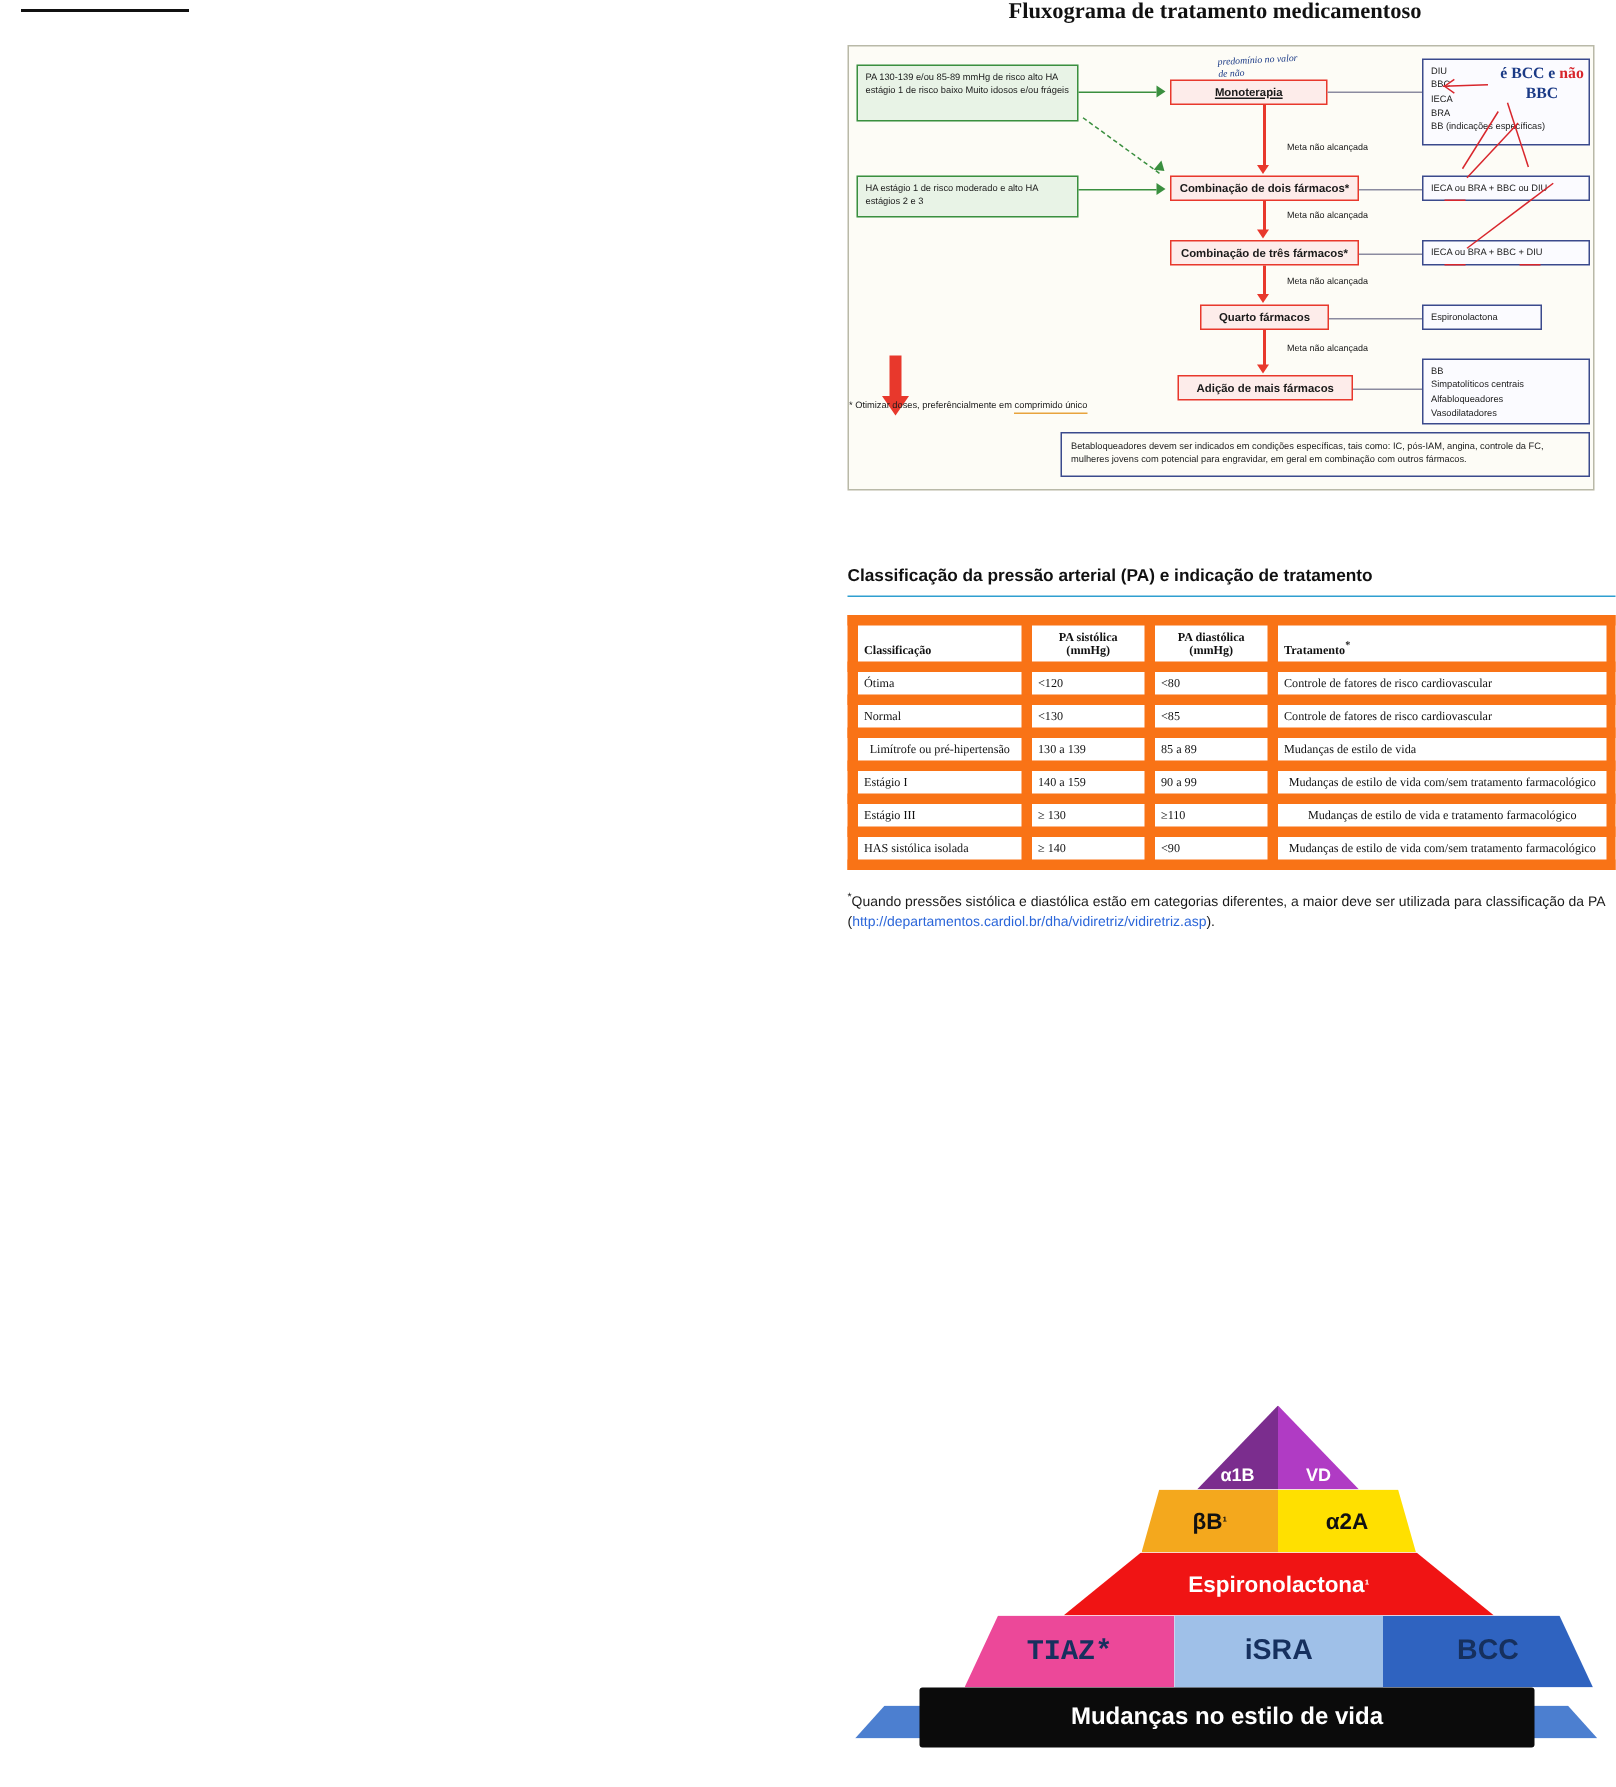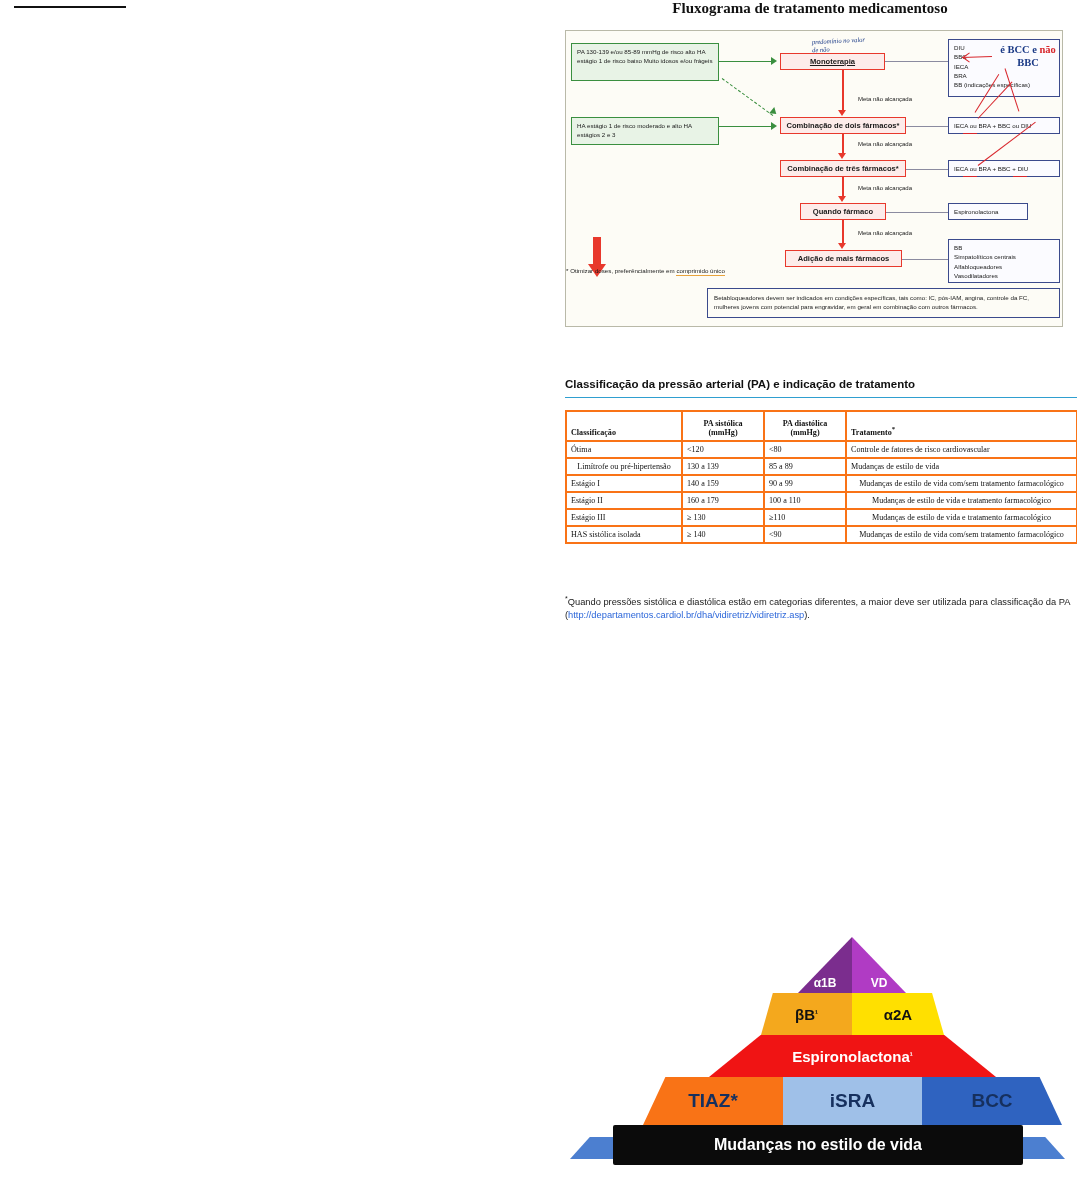--- a/index.html
+++ b/index.html
@@ -223,21 +223,21 @@
   table.pa {
     position: absolute;
     left: 565px; top: 410px;
     width: 513px;
     border-collapse: collapse;
     font-family: "Liberation Serif", serif;
     font-size: 8.1px;
     color: #111;
   }
   table.pa th, table.pa td {
-    border: 2px solid #f97316;
+    border: 7px solid #f97316;
     padding: 3px 4px;
     vertical-align: middle;
   }
   table.pa thead th {
     font-weight: bold;
     vertical-align: bottom;
     height: 30px;
   }
   table.pa th.ch-cls { width: 116px; text-align: left; }
   table.pa th.ch-sys { width: 82px; text-align: center; }
@@ -314,21 +314,21 @@
     clip-path: polygon(18% 0, 82% 0, 100% 100%, 0 100%);
   }
 
   
   .t4 { left: 78px; top: 162px; width: 419px; height: 48px; }
   .t4 .seg {
     position: absolute; top: 0; height: 48px;
     display: flex; align-items: center; justify-content: center;
     font-size: 19px; color: #16305e; font-weight: bold;
   }
-  .t4 .s1 { left: 0;    width: 140px; background: #f97316; clip-path: polygon(16% 0, 100% 0, 100% 100%, 0 100%); }
+  .t4 .s1 { left: 0;    width: 140px; background: #ec4899; clip-path: polygon(16% 0, 100% 0, 100% 100%, 0 100%); font-family: Liberation Mono, monospace; }
   .t4 .s2 { left: 140px; width: 139px; background: #9fc0e8; }
   .t4 .s3 { left: 279px; width: 140px; background: #2f63c0; clip-path: polygon(0 0, 84% 0, 100% 100%, 0 100%); }
 
   
   .t5 {
     left: 48px; top: 210px; width: 410px; height: 40px;
     background: #0b0b0b; color: #ffffff; font-size: 16px;
     border-radius: 2px;
   }
   .sup-sm { font-size: 9px; vertical-align: super; }
@@ -350,21 +350,21 @@
 
 <div class="green-line" style="left:719px; top:126px; width:52px;"></div>
 <div class="arrow-head-right" style="left:771px; top:122px;"></div>
 
 <div class="dash-green" style="left:722px; top:78px; width:63px; transform:rotate(36deg);"></div>
 <div class="arrow-head-right" style="left:771px; top:108px; transform:rotate(40deg);"></div>
 
 <div class="step-box sb1">Monoterapia</div>
 <div class="step-box sb2">Combinação de dois fármacos*</div>
 <div class="step-box sb3">Combinação de três fármacos*</div>
-<div class="step-box sb4">Quando fármaco</div>
+<div class="step-box sb4">Quarto fármacos</div>
 <div class="step-box sb5">Adição de mais fármacos</div>
 
 <div class="v-arrow" style="left:842px; top:70px; height:41px;"></div>
 <div class="arrow-head-down" style="left:838px; top:110px;"></div>
 <div class="v-arrow" style="left:842px; top:134px; height:20px;"></div>
 <div class="arrow-head-down" style="left:838px; top:153px;"></div>
 <div class="v-arrow" style="left:842px; top:177px; height:20px;"></div>
 <div class="arrow-head-down" style="left:838px; top:196px;"></div>
 <div class="v-arrow" style="left:842px; top:220px; height:24px;"></div>
 <div class="arrow-head-down" style="left:838px; top:243px;"></div>
@@ -436,36 +436,36 @@
     </tr>
   </thead>
   <tbody>
     <tr>
       <td class="c-cls">Ótima</td>
       <td class="c-val">&lt;120</td>
       <td class="c-val">&lt;80</td>
       <td class="c-trt">Controle de fatores de risco cardiovascular</td>
     </tr>
     <tr>
+      <td class="c-cls">Normal</td>
+      <td class="c-val">&lt;130</td>
+      <td class="c-val">&lt;85</td>
+      <td class="c-trt">Controle de fatores de risco cardiovascular</td>
+    </tr>
+    <tr>
       <td class="c-ind">Limítrofe ou pré-hipertensão</td>
       <td class="c-val">130 a 139</td>
       <td class="c-val">85 a 89</td>
       <td class="c-trt">Mudanças de estilo de vida</td>
     </tr>
     <tr>
       <td class="c-cls">Estágio I</td>
       <td class="c-val">140 a 159</td>
       <td class="c-val">90 a 99</td>
       <td class="c-trt center">Mudanças de estilo de vida com/sem tratamento farmacológico</td>
-    </tr>
-    <tr>
-      <td class="c-cls">Estágio II</td>
-      <td class="c-val">160 a 179</td>
-      <td class="c-val">100 a 110</td>
-      <td class="c-trt center">Mudanças de estilo de vida e tratamento farmacológico</td>
     </tr>
     <tr>
       <td class="c-cls">Estágio III</td>
       <td class="c-val">≥ 130</td>
       <td class="c-val">≥110</td>
       <td class="c-trt center">Mudanças de estilo de vida e tratamento farmacológico</td>
     </tr>
     <tr>
       <td class="c-cls">HAS sistólica isolada</td>
       <td class="c-val">≥ 140</td>

